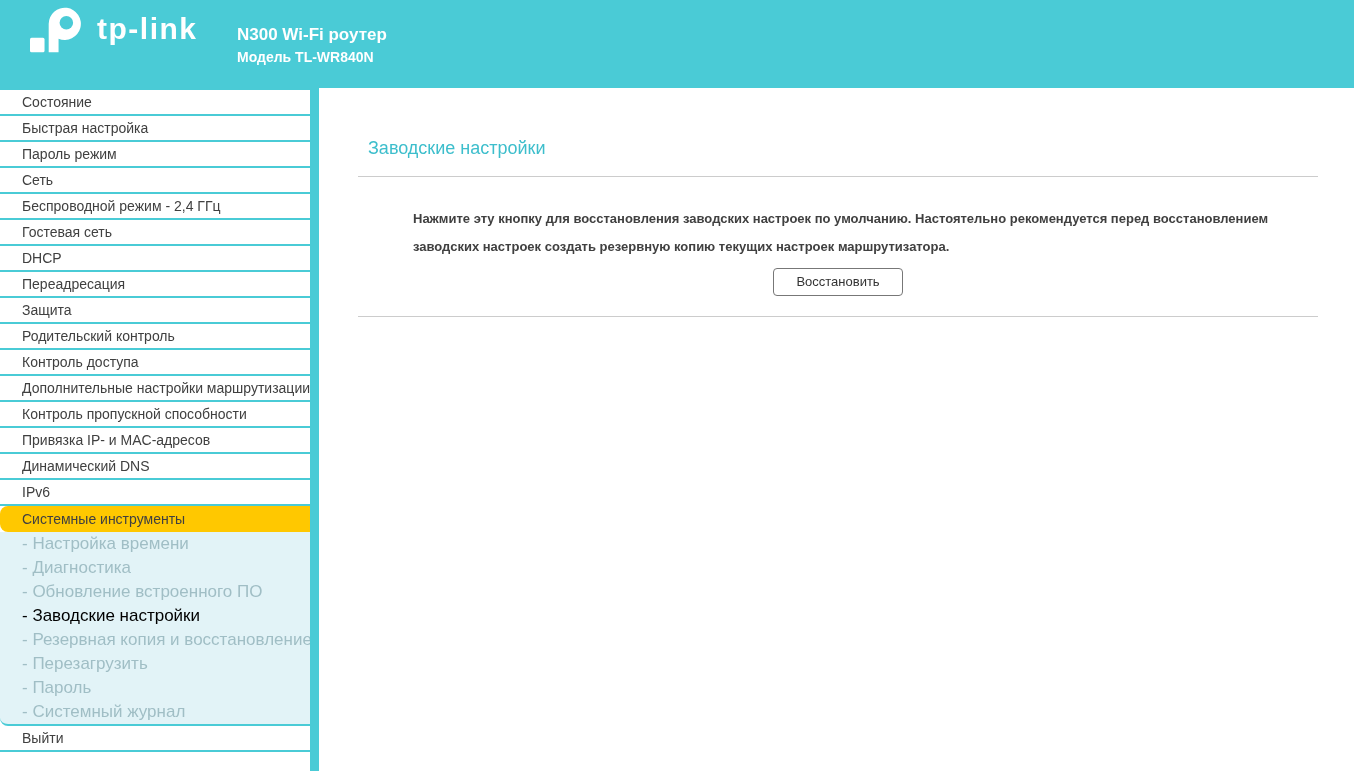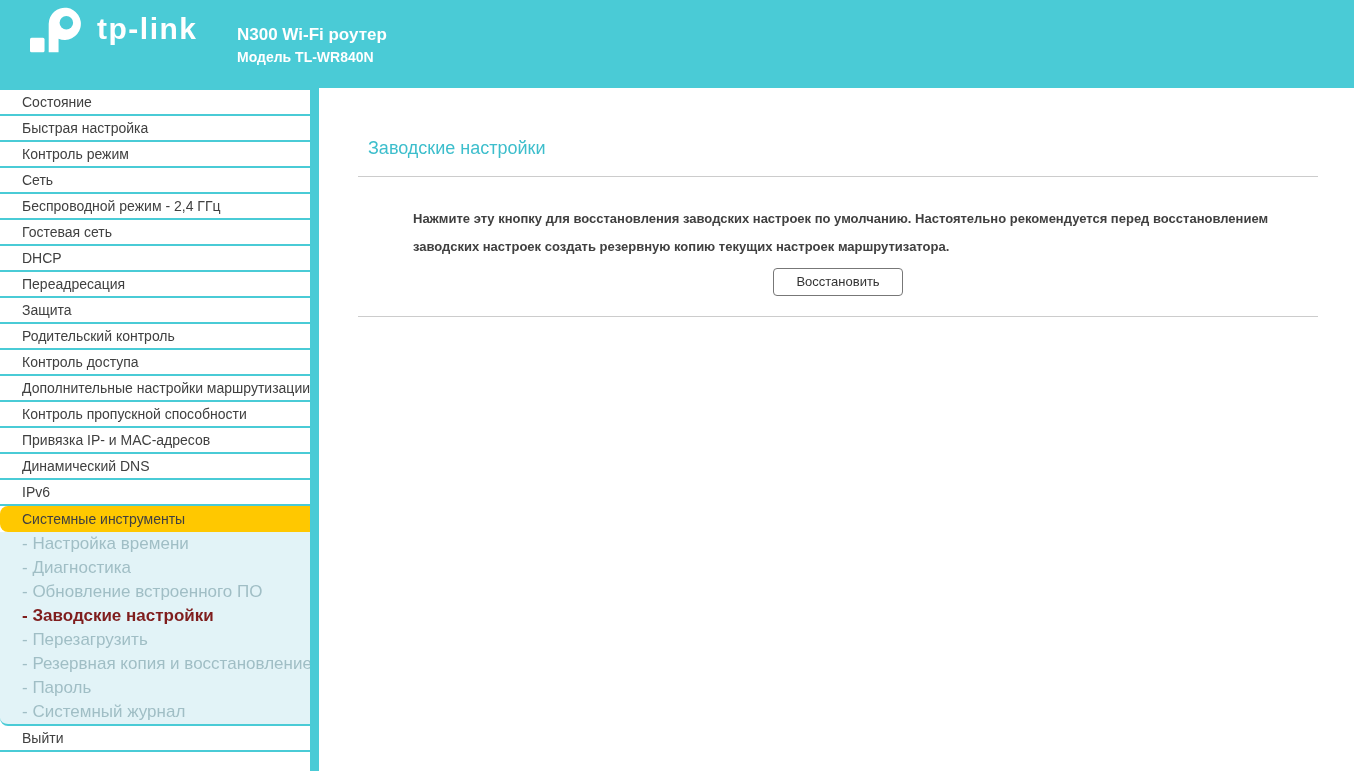--- a/index.html
+++ b/index.html
@@ -97,21 +97,21 @@
     height: 24px;
     display: flex;
     align-items: center;
     padding-left: 22px;
     font-size: 17px;
     color: #A0BEC5;
     cursor: pointer;
     white-space: nowrap;
     overflow: hidden;
   }
-  .submenu-item.active { color: #7f1d1d; font-weight: bold; }
+  .submenu-item.active { color: #000000; }
 
   
   .page-title {
     margin: 48px 0 0 10px;
     font-size: 18px;
     font-weight: normal;
     line-height: 24px;
     color: #3DBECC;
   }
   .rule {
@@ -167,21 +167,21 @@
 
   <div class="body-row">
 
     <nav class="sidebar">
       <div class="main-menu">
 
           <div class="menu-item">Состояние</div>
 
           <div class="menu-item">Быстрая настройка</div>
 
-          <div class="menu-item">Контроль режим</div>
+          <div class="menu-item">Пароль режим</div>
 
           <div class="menu-item">Сеть</div>
 
           <div class="menu-item">Беспроводной режим - 2,4 ГГц</div>
 
           <div class="menu-item">Гостевая сеть</div>
 
           <div class="menu-item">DHCP</div>
 
           <div class="menu-item">Переадресация</div>
@@ -207,23 +207,23 @@
       <div class="submenu">
 
           <div class="submenu-item">- Настройка времени</div>
 
           <div class="submenu-item">- Диагностика</div>
 
           <div class="submenu-item">- Обновление встроенного ПО</div>
 
           <div class="submenu-item active">- Заводские настройки</div>
 
+          <div class="submenu-item">- Резервная копия и восстановление</div>
+
           <div class="submenu-item">- Перезагрузить</div>
-
-          <div class="submenu-item">- Резервная копия и восстановление</div>
 
           <div class="submenu-item">- Пароль</div>
 
           <div class="submenu-item">- Системный журнал</div>
 
         </div>
       <div class="menu-item logout">Выйти</div>
     </nav>
 
     <div class="divider-bar"></div>

